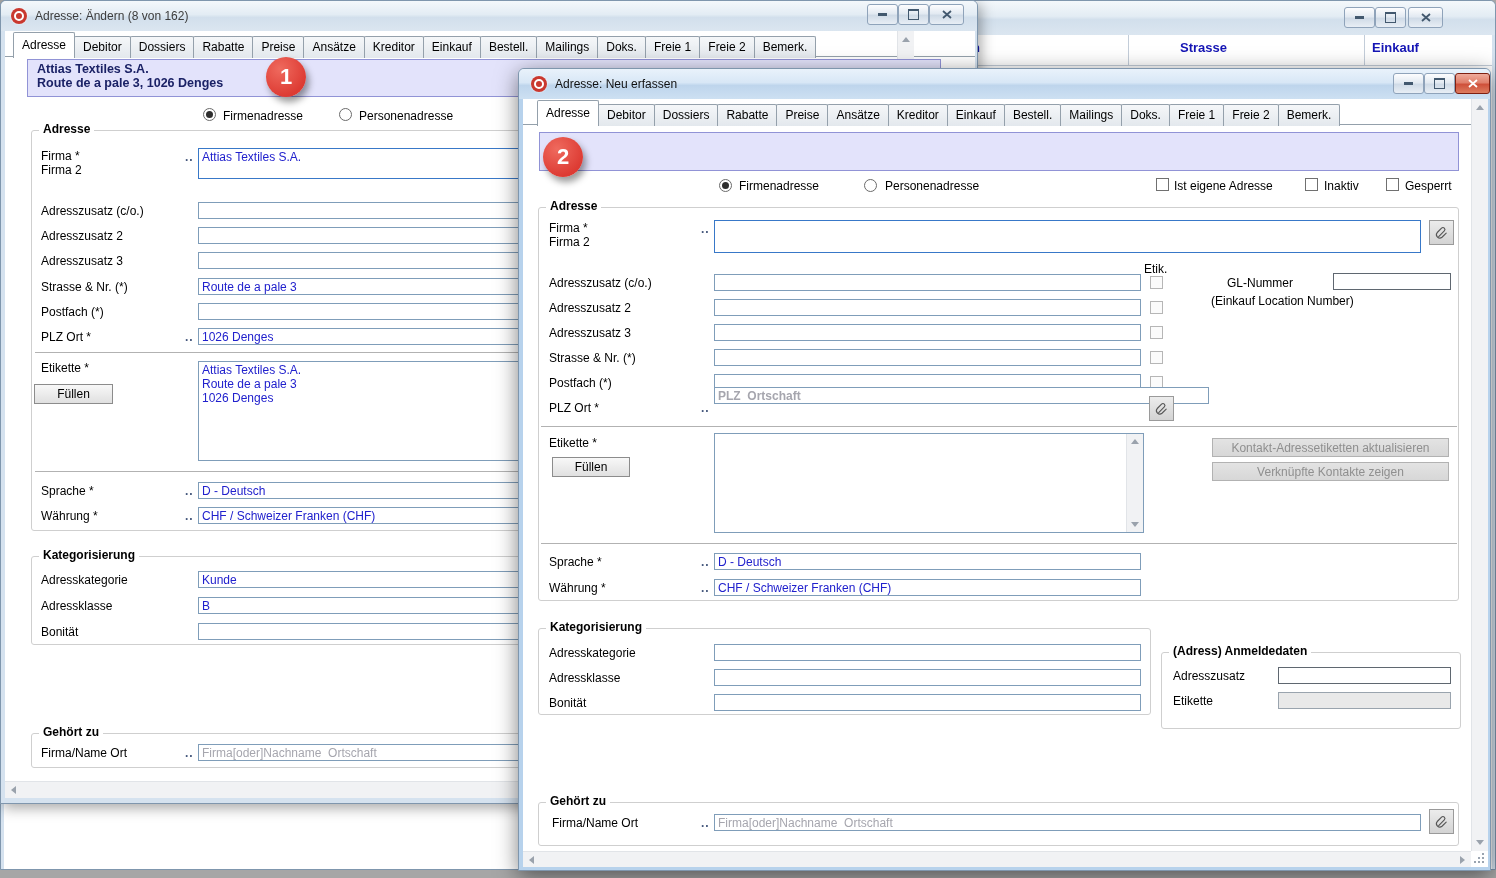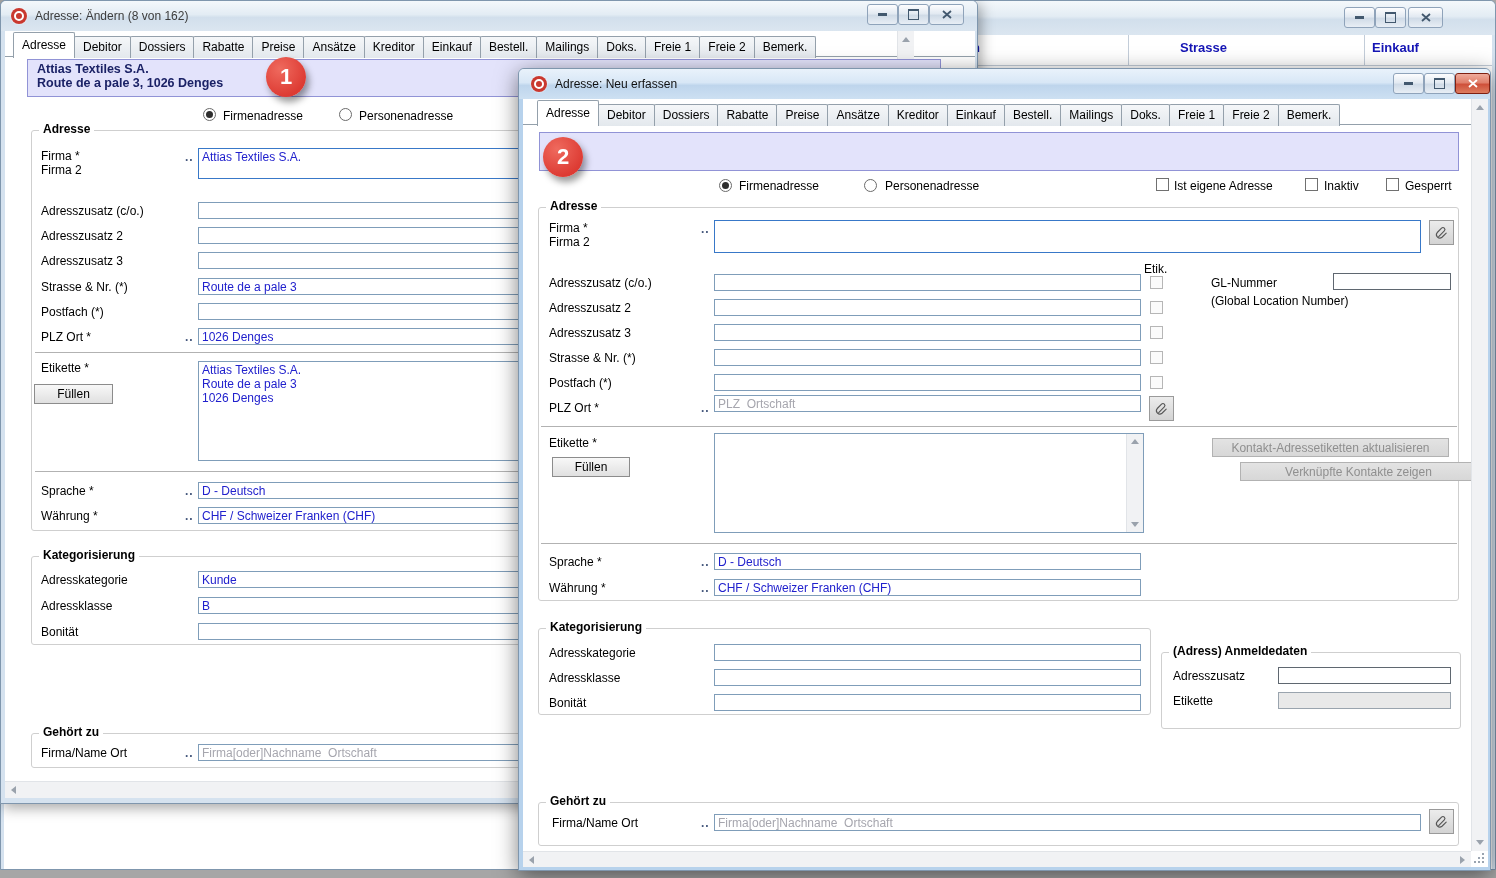--- a/index.html
+++ b/index.html
@@ -244,61 +244,61 @@
         <svg width="15" height="15" viewBox="0 0 24 24">
             <path d="M7.5 18.5 L16.5 9.5 a3.1 3.1 0 0 0 -4.4 -4.4 L5.2 12 a5.4 5.4 0 0 0 7.6 7.6 L19.5 13" fill="none" stroke="#555" stroke-width="1.8" stroke-linecap="round"></path>
           </svg>
       </div>
 
       <span class="lbl" style="left:621px;top:163px;">Etik.</span>
 
       <span class="lbl" style="left:26px;top:177px;">Adresszusatz (c/o.)</span>
       <input class="tb" style="left: 191px; top: 175px; width: 427px;">
       <span class="cb dis" style="left:627px;top:177px;"></span>
-      <span class="lbl" style="left:688px;top:177px;">GL-Nummer</span>
+      <span class="lbl" style="left:704px;top:177px;">GL-Nummer</span>
       <input class="tb dark" style="left: 810px; top: 174px; width: 118px; border-color: rgb(95, 103, 112); color: rgb(0, 0, 0);">
-      <span class="lbl" style="left:688px;top:195px;">(Global Location Number)</span>
+      <span class="lbl" style="left:688px;top:195px;">(Einkauf Location Number)</span>
 
       <span class="lbl" style="left:26px;top:202px;">Adresszusatz 2</span>
       <input class="tb" style="left: 191px; top: 200px; width: 427px;">
       <span class="cb dis" style="left:627px;top:202px;"></span>
 
       <span class="lbl" style="left:26px;top:227px;">Adresszusatz 3</span>
       <input class="tb" style="left: 191px; top: 225px; width: 427px;">
       <span class="cb dis" style="left:627px;top:227px;"></span>
 
       <span class="lbl" style="left:26px;top:252px;">Strasse &amp; Nr. (*)</span>
       <input class="tb" style="left: 191px; top: 250px; width: 427px;">
       <span class="cb dis" style="left:627px;top:252px;"></span>
 
       <span class="lbl" style="left:26px;top:277px;">Postfach (*)</span>
       <input class="tb" style="left: 191px; top: 275px; width: 427px;">
       <span class="cb dis" style="left:627px;top:277px;"></span>
 
       <span class="lbl" style="left:26px;top:302px;">PLZ Ort *</span>
       <span class="dots" style="left:178px;top:302px;">..</span>
-      <input class="tb" style="left: 191px; top: 296px; width: 427px;" placeholder="PLZ  Ortschaft">
+      <input class="tb" style="left: 191px; top: 288px; width: 495px; font-weight: bold;" placeholder="PLZ  Ortschaft">
       <div class="clipbtn" style="left:626px;top:297px;">
         <svg width="15" height="15" viewBox="0 0 24 24">
             <path d="M7.5 18.5 L16.5 9.5 a3.1 3.1 0 0 0 -4.4 -4.4 L5.2 12 a5.4 5.4 0 0 0 7.6 7.6 L19.5 13" fill="none" stroke="#555" stroke-width="1.8" stroke-linecap="round"></path>
           </svg>
       </div>
 
       <div class="sep" style="left:18px;top:327px;width:916px;"></div>
 
       <span class="lbl" style="left:26px;top:337px;">Etikette *</span>
       <button class="btn" style="left:29px;top:358px;width:78px;height:20px;">Füllen</button>
       <div class="etik-ta" style="left:191px;top:334px;width:430px;height:100px;">
         <div class="ta-sb">
           <span class="tri up" style="left:4px;top:5px;"></span>
           <span class="tri down" style="left:4px;bottom:5px;"></span>
         </div>
       </div>
       <button class="btn disabled" style="left:689px;top:339px;width:237px;height:19px;">Kontakt-Adressetiketten aktualisieren</button>
-      <button class="btn disabled" style="left:689px;top:363px;width:237px;height:19px;margin-left:28px;">Verknüpfte Kontakte zeigen</button>
+      <button class="btn disabled" style="left:689px;top:363px;width:237px;height:19px;">Verknüpfte Kontakte zeigen</button>
 
       <div class="sep" style="left:18px;top:444px;width:916px;"></div>
 
       <span class="lbl" style="left:26px;top:456px;">Sprache *</span>
       <span class="dots" style="left:178px;top:456px;">..</span>
       <input class="tb" style="left: 191px; top: 454px; width: 427px;" value="D - Deutsch">
       <span class="lbl" style="left:26px;top:482px;">Währung *</span>
       <span class="dots" style="left:178px;top:482px;">..</span>
       <input class="tb" style="left: 191px; top: 480px; width: 427px;" value="CHF / Schweizer Franken (CHF)">
 

